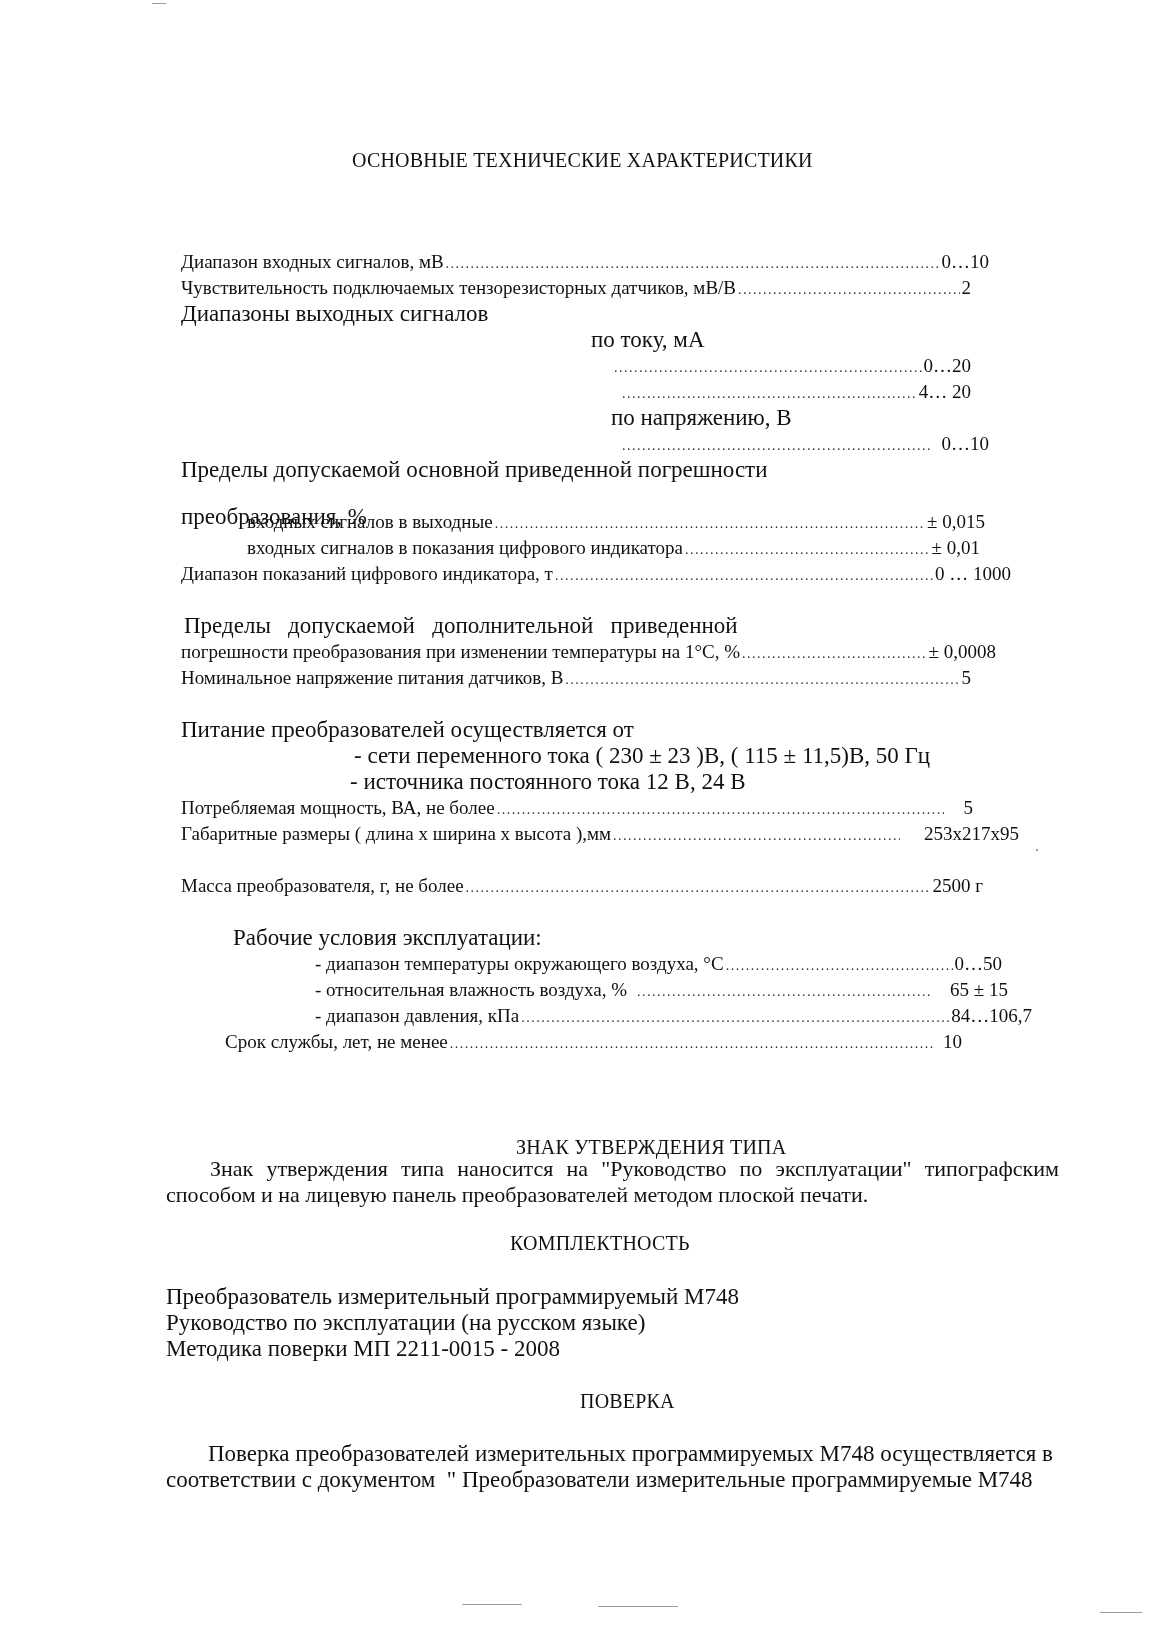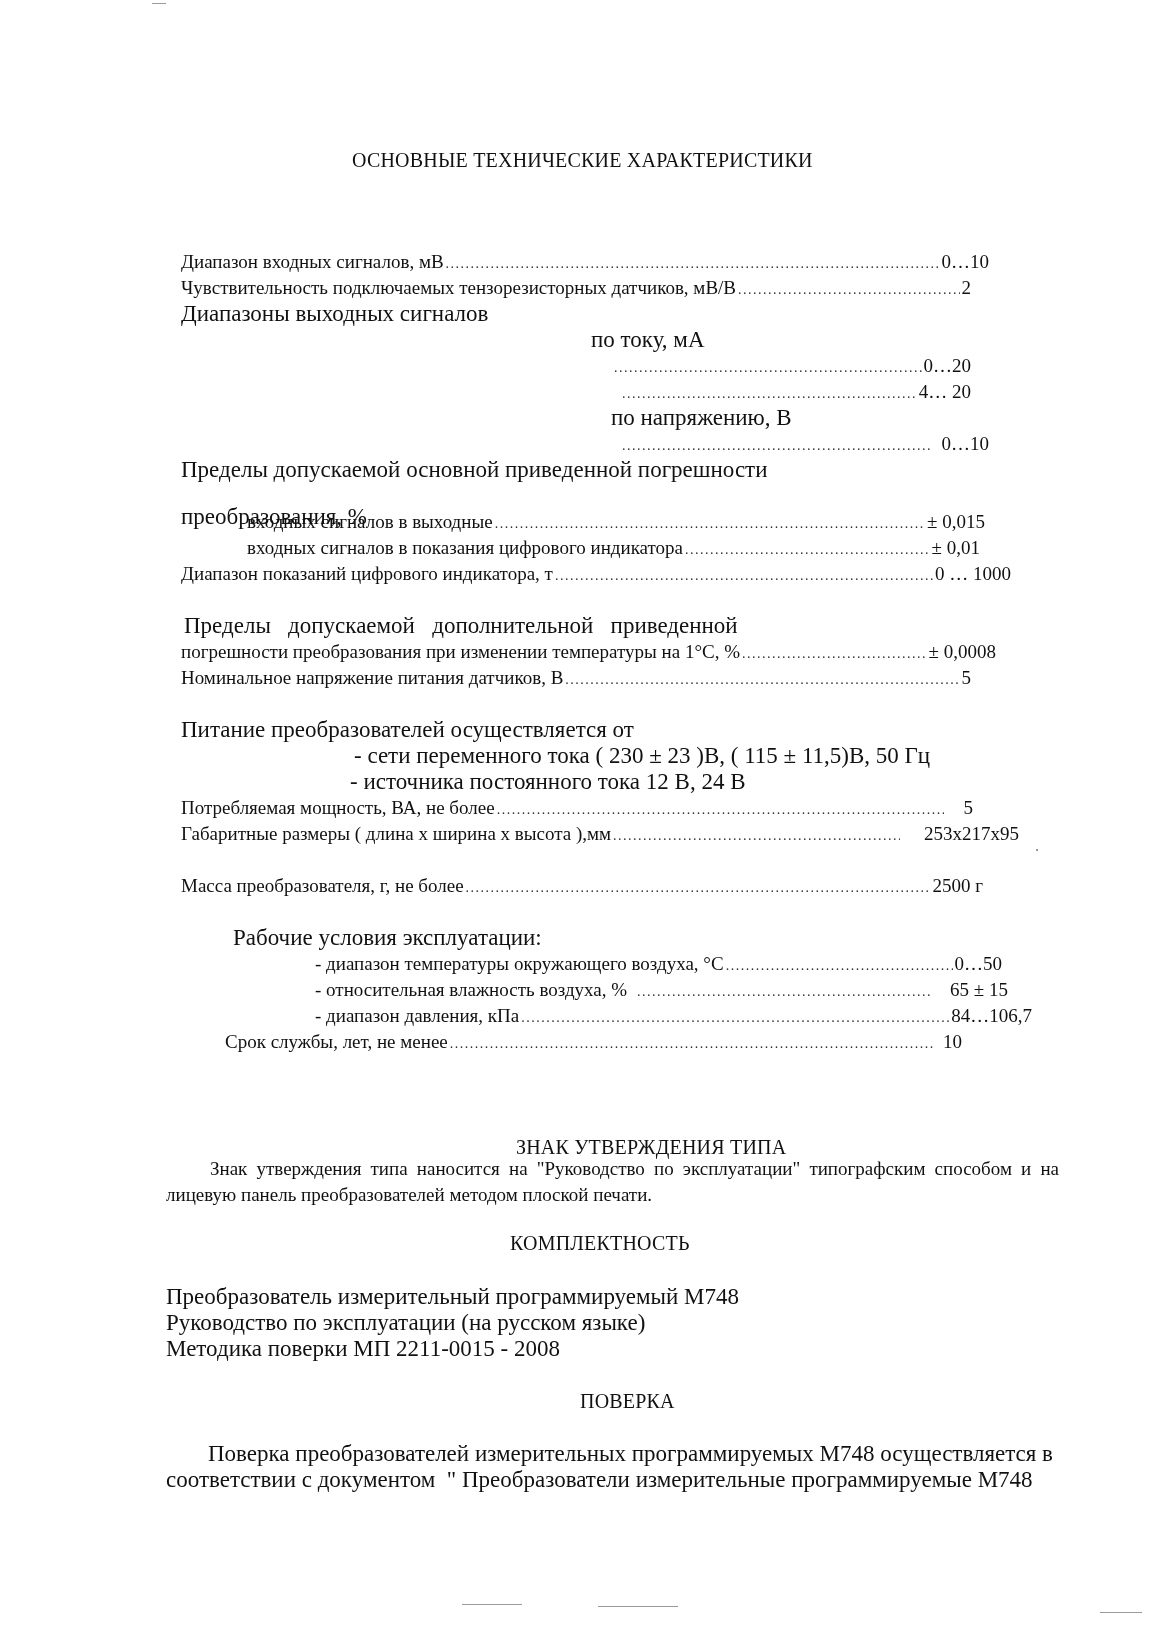--- a/index.html
+++ b/index.html
@@ -14,21 +14,21 @@
   .row { position: absolute; display: flex; align-items: baseline; font-size: 19px; line-height: 24px; white-space: nowrap; }
   .row .label { flex: 0 0 auto; }
   .row .dots {
     flex: 1 1 auto; overflow: hidden; color: #333;
     margin: 0 2px; letter-spacing: 1.5px; font-size: 14px;
   }
   .row .dots::before {
     content: "..............................................................................................................................................................................................";
   }
   .row .value { flex: 0 0 auto; }
-  .para { position: absolute; font-size: 19px; line-height: 26px; text-align: justify; }
+  .para { position: absolute; font-size: 22px; line-height: 26px; text-align: justify; }
   .scan-mark { position: absolute; background: #9a9a9a; height: 1px; }
   .speck { position: absolute; width: 2px; height: 2px; background: #777; border-radius: 1px; }
 </style>
 </head>
 <body>
 
 <div class="page">
 
   <div class="scan-mark" style="left:152px;top:3px;width:14px;"></div>
   <div class="scan-mark" style="left:462px;top:1604px;width:60px;"></div>

